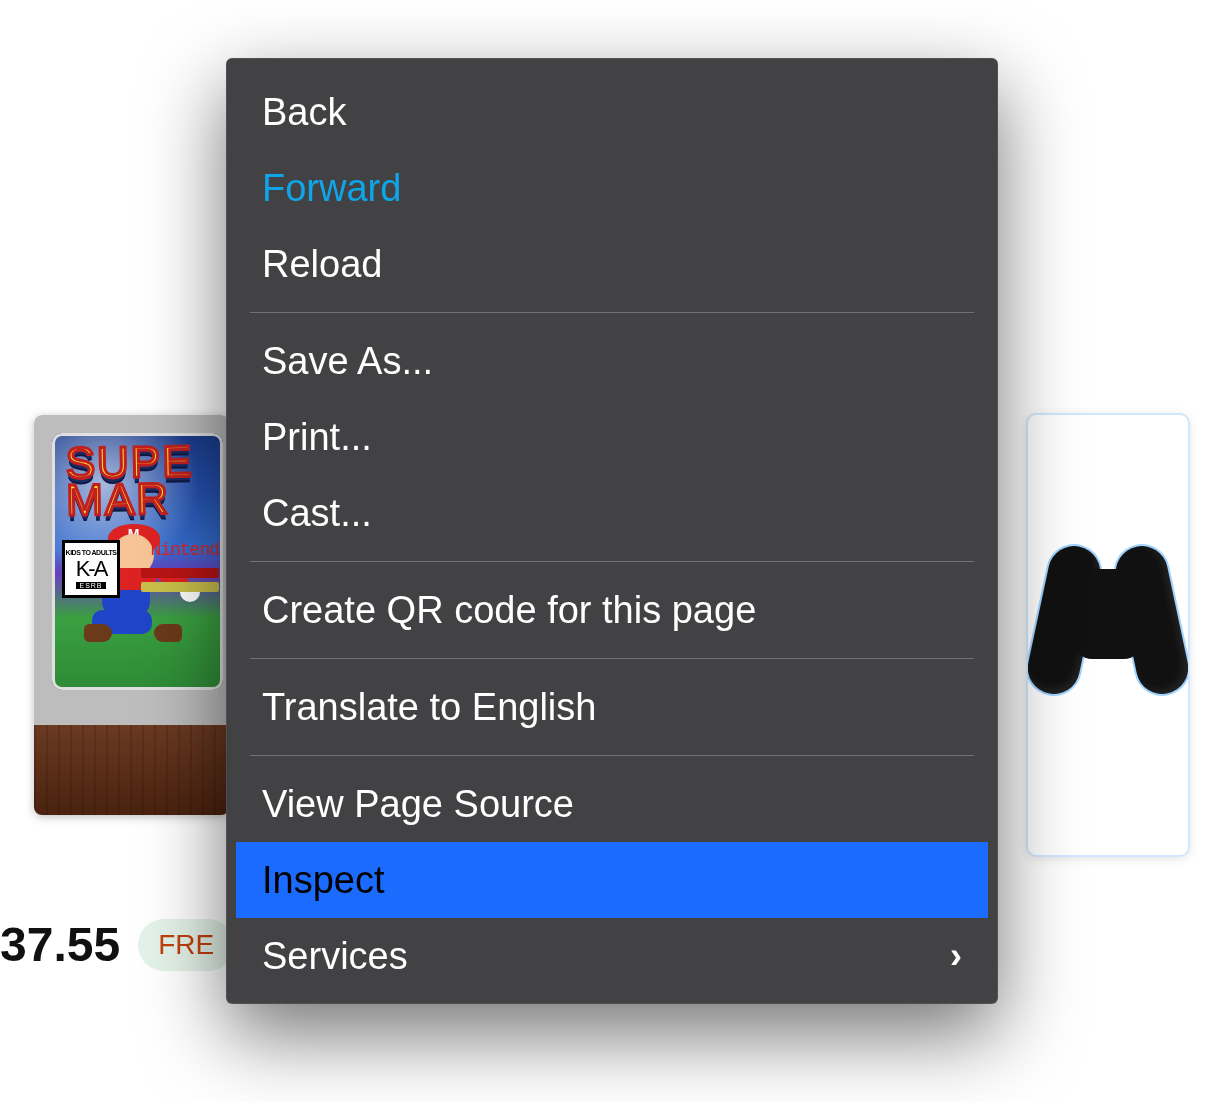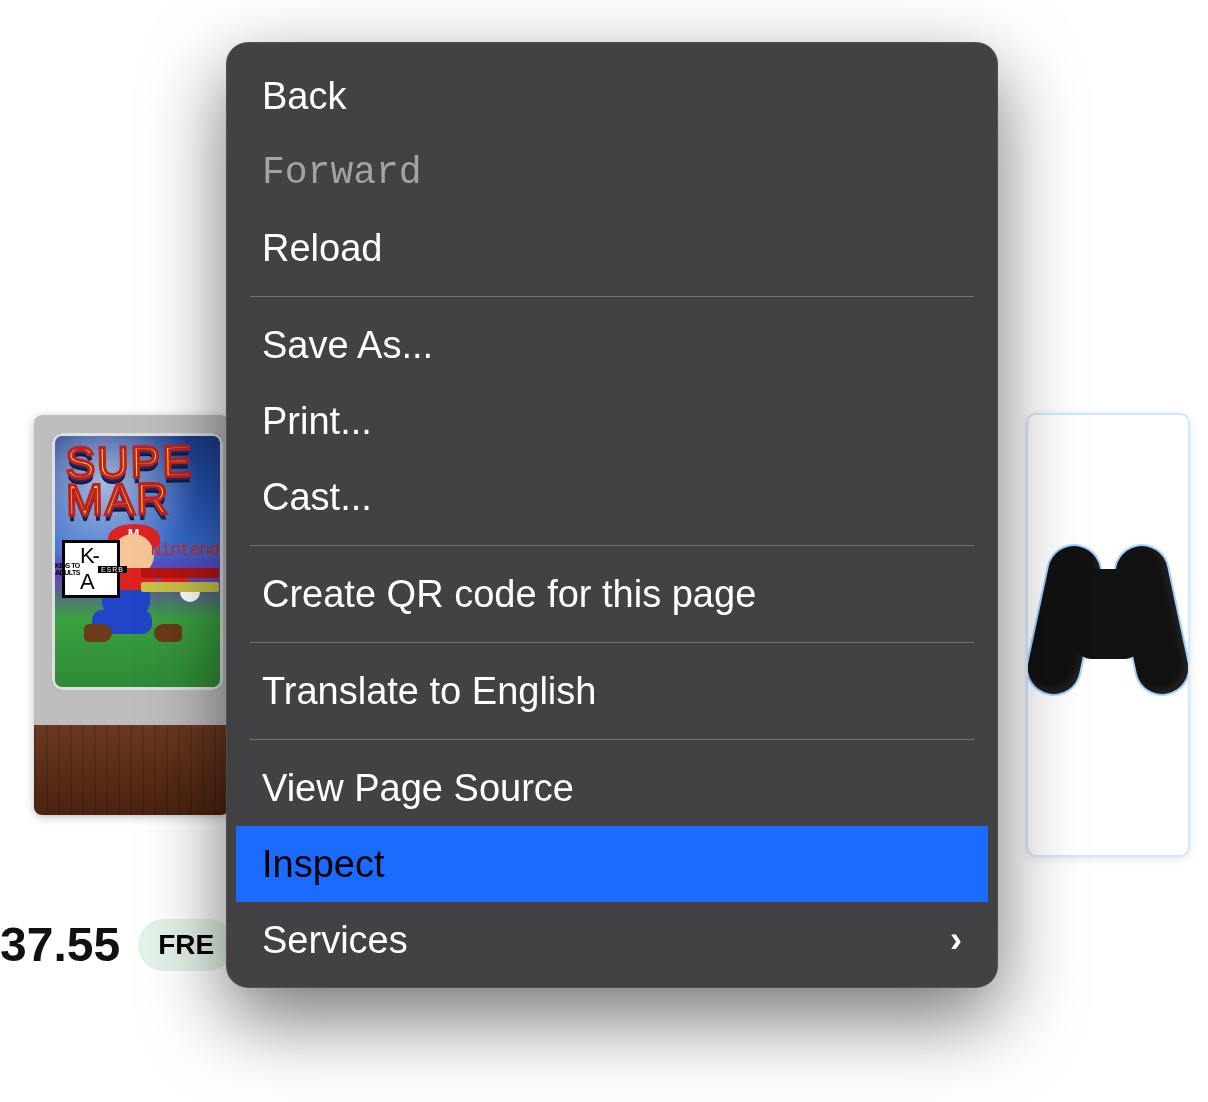--- a/index.html
+++ b/index.html
@@ -53,21 +53,21 @@
   .mario .glove1{position:absolute; left:-6px; top:18px; width:20px; height:20px; background:#fff; border-radius:50%;}
   .mario .glove2{position:absolute; right:-8px; top:58px; width:20px; height:20px; background:#fff; border-radius:50%;}
   .mario .leg { position:absolute; left:20px; top:86px; width:60px; height:24px; background:#2045c8; border-radius:10px;}
   .mario .shoe1{position:absolute; left:12px; top:100px; width:28px; height:18px; background:#6b3a1a; border-radius:6px 10px 10px 6px;}
   .mario .shoe2{position:absolute; right:10px; top:100px; width:28px; height:18px; background:#6b3a1a; border-radius:10px 6px 6px 10px;}
 
   .rating-box {
     position: absolute; left: 10px; bottom: 92px;
     width: 58px; height: 58px;
     background: #fff; border: 3px solid #000;
-    display:flex; flex-direction:row; align-items:center; justify-content:center;
+    display:flex; flex-direction:column; align-items:center; justify-content:center;
   }
   .rating-box .t { font-size:7px; font-weight:bold; letter-spacing:-0.5px; }
   .rating-box .k { font-family: Impact, sans-serif; font-size:22px; letter-spacing:-2px; }
   .rating-box .e { background:#000; color:#fff; font-size:7px; padding:0 3px; letter-spacing:1px; }
 
   .nin-logo { position:absolute; right:4px; bottom:130px; font-family: Liberation Mono, monospace; color:#d22; font-size:18px; letter-spacing:-1px; }
   .nin-sub  { position:absolute; right:4px; bottom:98px; width:78px; }
   .nin-sub div{ height:10px; margin-top:4px; background:#b91414; border-radius:2px;}
   .nin-sub div:nth-child(2){background:#c9c04a;}
 
@@ -91,45 +91,45 @@
   .controller .l{left:0; transform:rotate(12deg);}
   .controller .r{right:0; transform:rotate(-12deg);}
   .controller .mid{position:absolute; left:36px; top:24px; width:68px; height:90px; background:#111; border-radius:18px;}
 
   .price-row {
     position:absolute; left:0; top:917px;
     display:flex; align-items:center; gap:18px;
     font-size:48px; font-weight:700; color:#111;text-align:center;
   }
   .price-row .badge{
-    font-size:28px; font-weight:700; color:#000000;
+    font-size:28px; font-weight:400; color:#c2410c;
     background:#e4f3e9; border-radius:30px; padding:10px 20px;
   }
 
   
   .context-menu {
-    position:absolute; left:226px; top:42px;
+    position:absolute; left:226px; top:58px;
     width:772px;
     background: rgba(62,62,64,0.98);
-    border-radius:22px;
+    border-radius:6px;
     box-shadow: 0 0 0 1px rgba(255,255,255,0.08) inset, 0 30px 80px rgba(0,0,0,0.55);
     padding: 16px 10px 10px 10px;
     color:#fff;
     backdrop-filter: blur(2px);
   }
   .menu-item {
     display:flex; align-items:center; justify-content:space-between;
     height:76px; padding: 0 26px;
     font-size:38px;
     border-radius:12px;
     cursor: default;
     user-select: none;
     white-space: nowrap;
   }
-  .menu-item.disabled { color:#a3a3a3;font-family:Liberation Mono, monospace; }
+  .menu-item.disabled { color:#0ea5e9; }
   .menu-item.highlight { background:#1b6bff; color:#000000; border-radius:0; }
   .menu-item.highlight:first-child{border-radius:12px 12px 0 0;}
   .submenu-indicator {
     font-size:36px; font-weight:600;
   }
   .menu-sep {
     height:1px; margin: 10px 14px;
     background: rgba(255,255,255,0.25);
   }
 </style>

